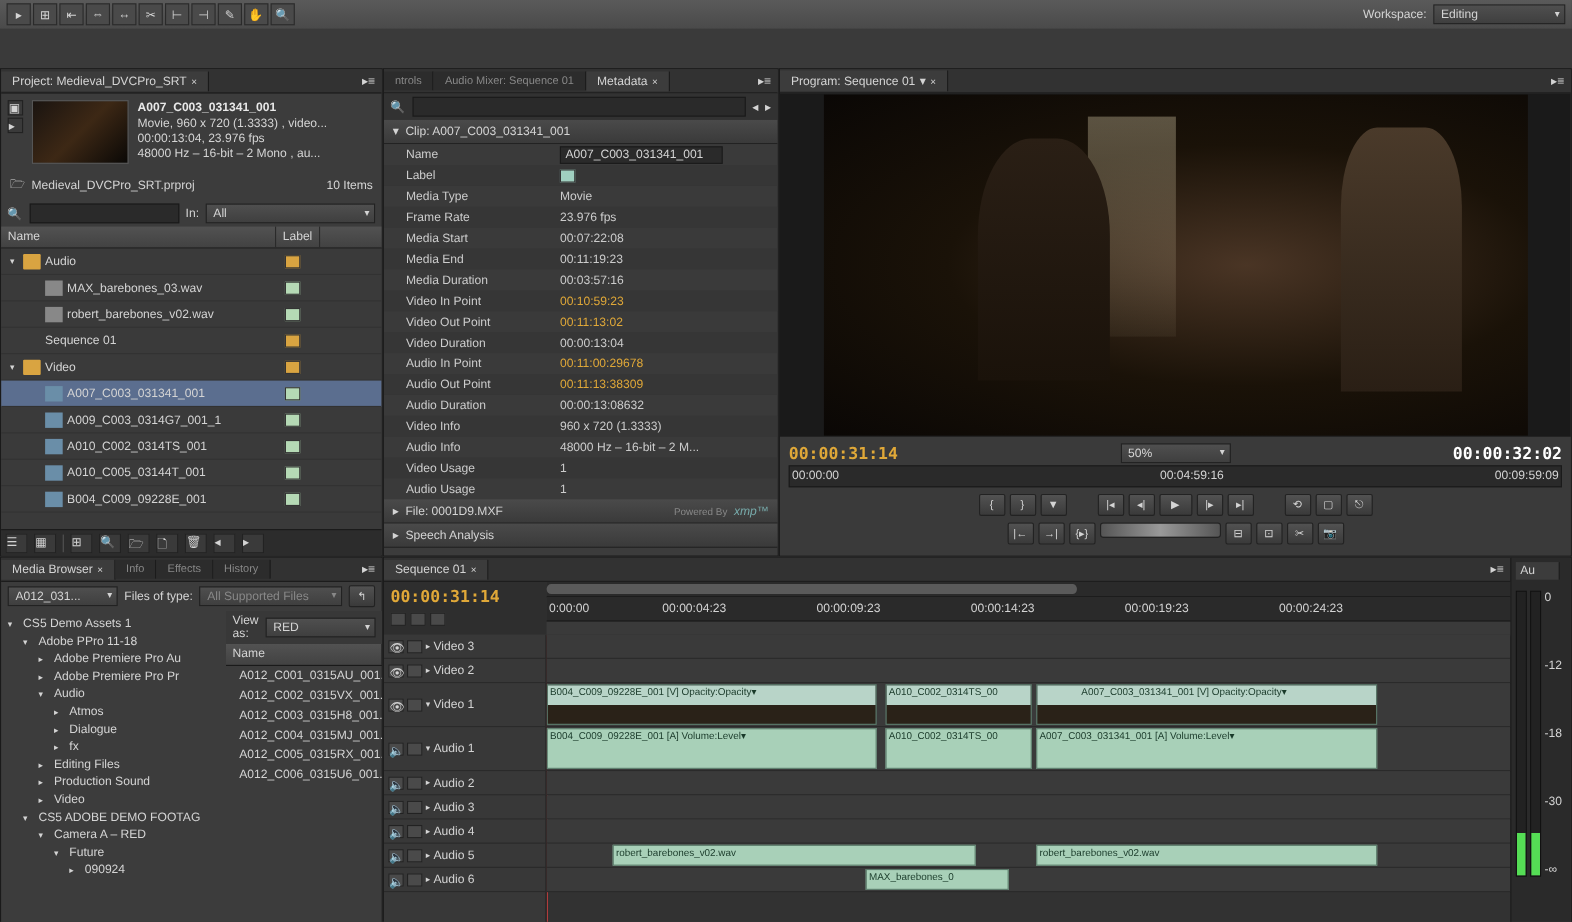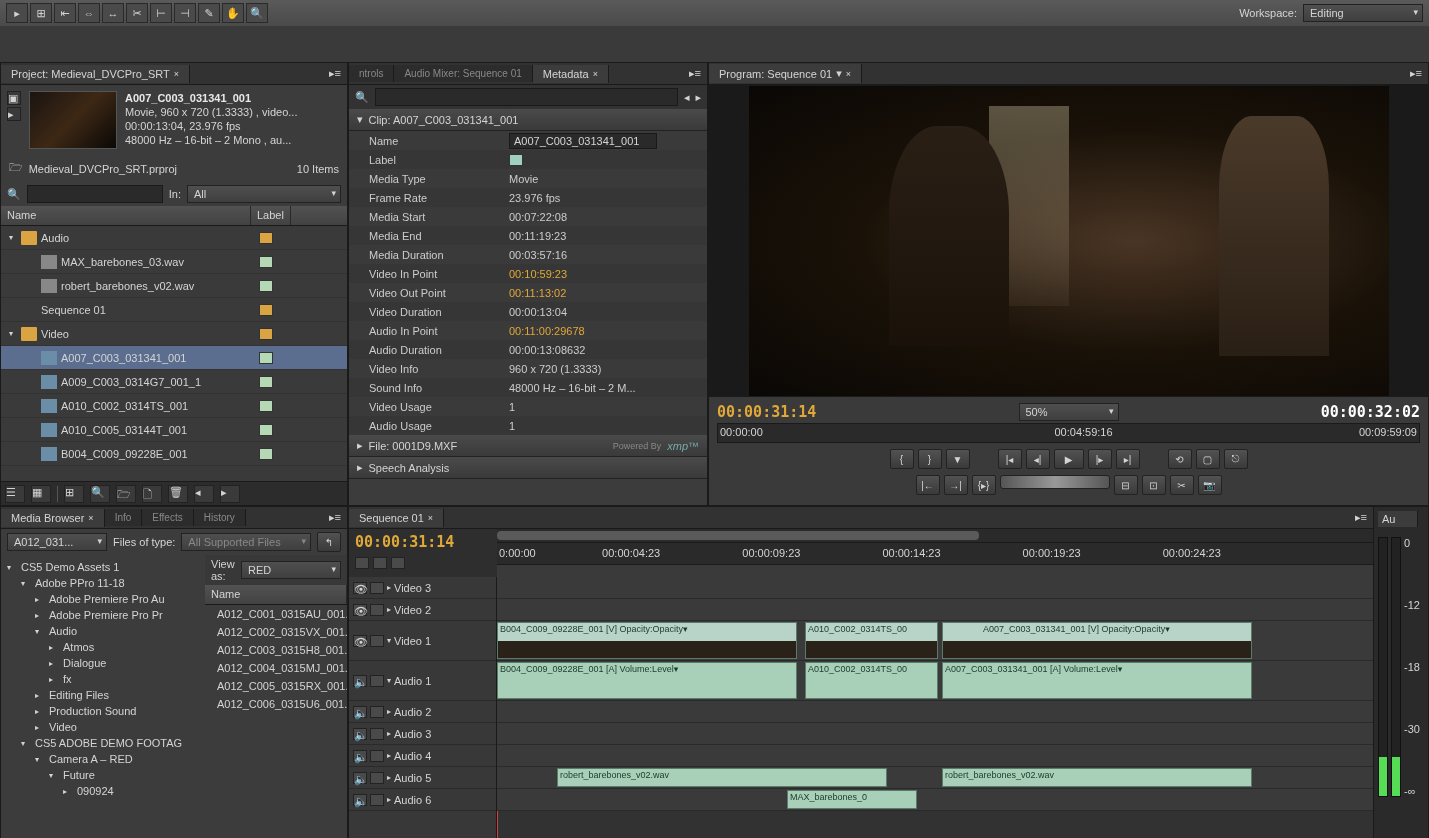--- a/index.html
+++ b/index.html
@@ -298,29 +298,33 @@
           </div>
           <div class="meta-row">
             <span class="label">Video Duration</span>
             <span class="value">00:00:13:04</span>
           </div>
           <div class="meta-row">
             <span class="label">Audio In Point</span>
             <span class="value editable">00:11:00:29678</span>
           </div>
           <div class="meta-row">
+            <span class="label">Audio Out Point</span>
+            <span class="value editable">00:11:13:38309</span>
+          </div>
+          <div class="meta-row">
             <span class="label">Audio Duration</span>
             <span class="value">00:00:13:08632</span>
           </div>
           <div class="meta-row">
             <span class="label">Video Info</span>
             <span class="value">960 x 720 (1.3333)</span>
           </div>
           <div class="meta-row">
-            <span class="label">Sound Info</span>
+            <span class="label">Audio Info</span>
             <span class="value">48000 Hz – 16-bit – 2 M...</span>
           </div>
           <div class="meta-row">
             <span class="label">Video Usage</span>
             <span class="value">1</span>
           </div>
           <div class="meta-row">
             <span class="label">Audio Usage</span>
             <span class="value">1</span>
           </div>

